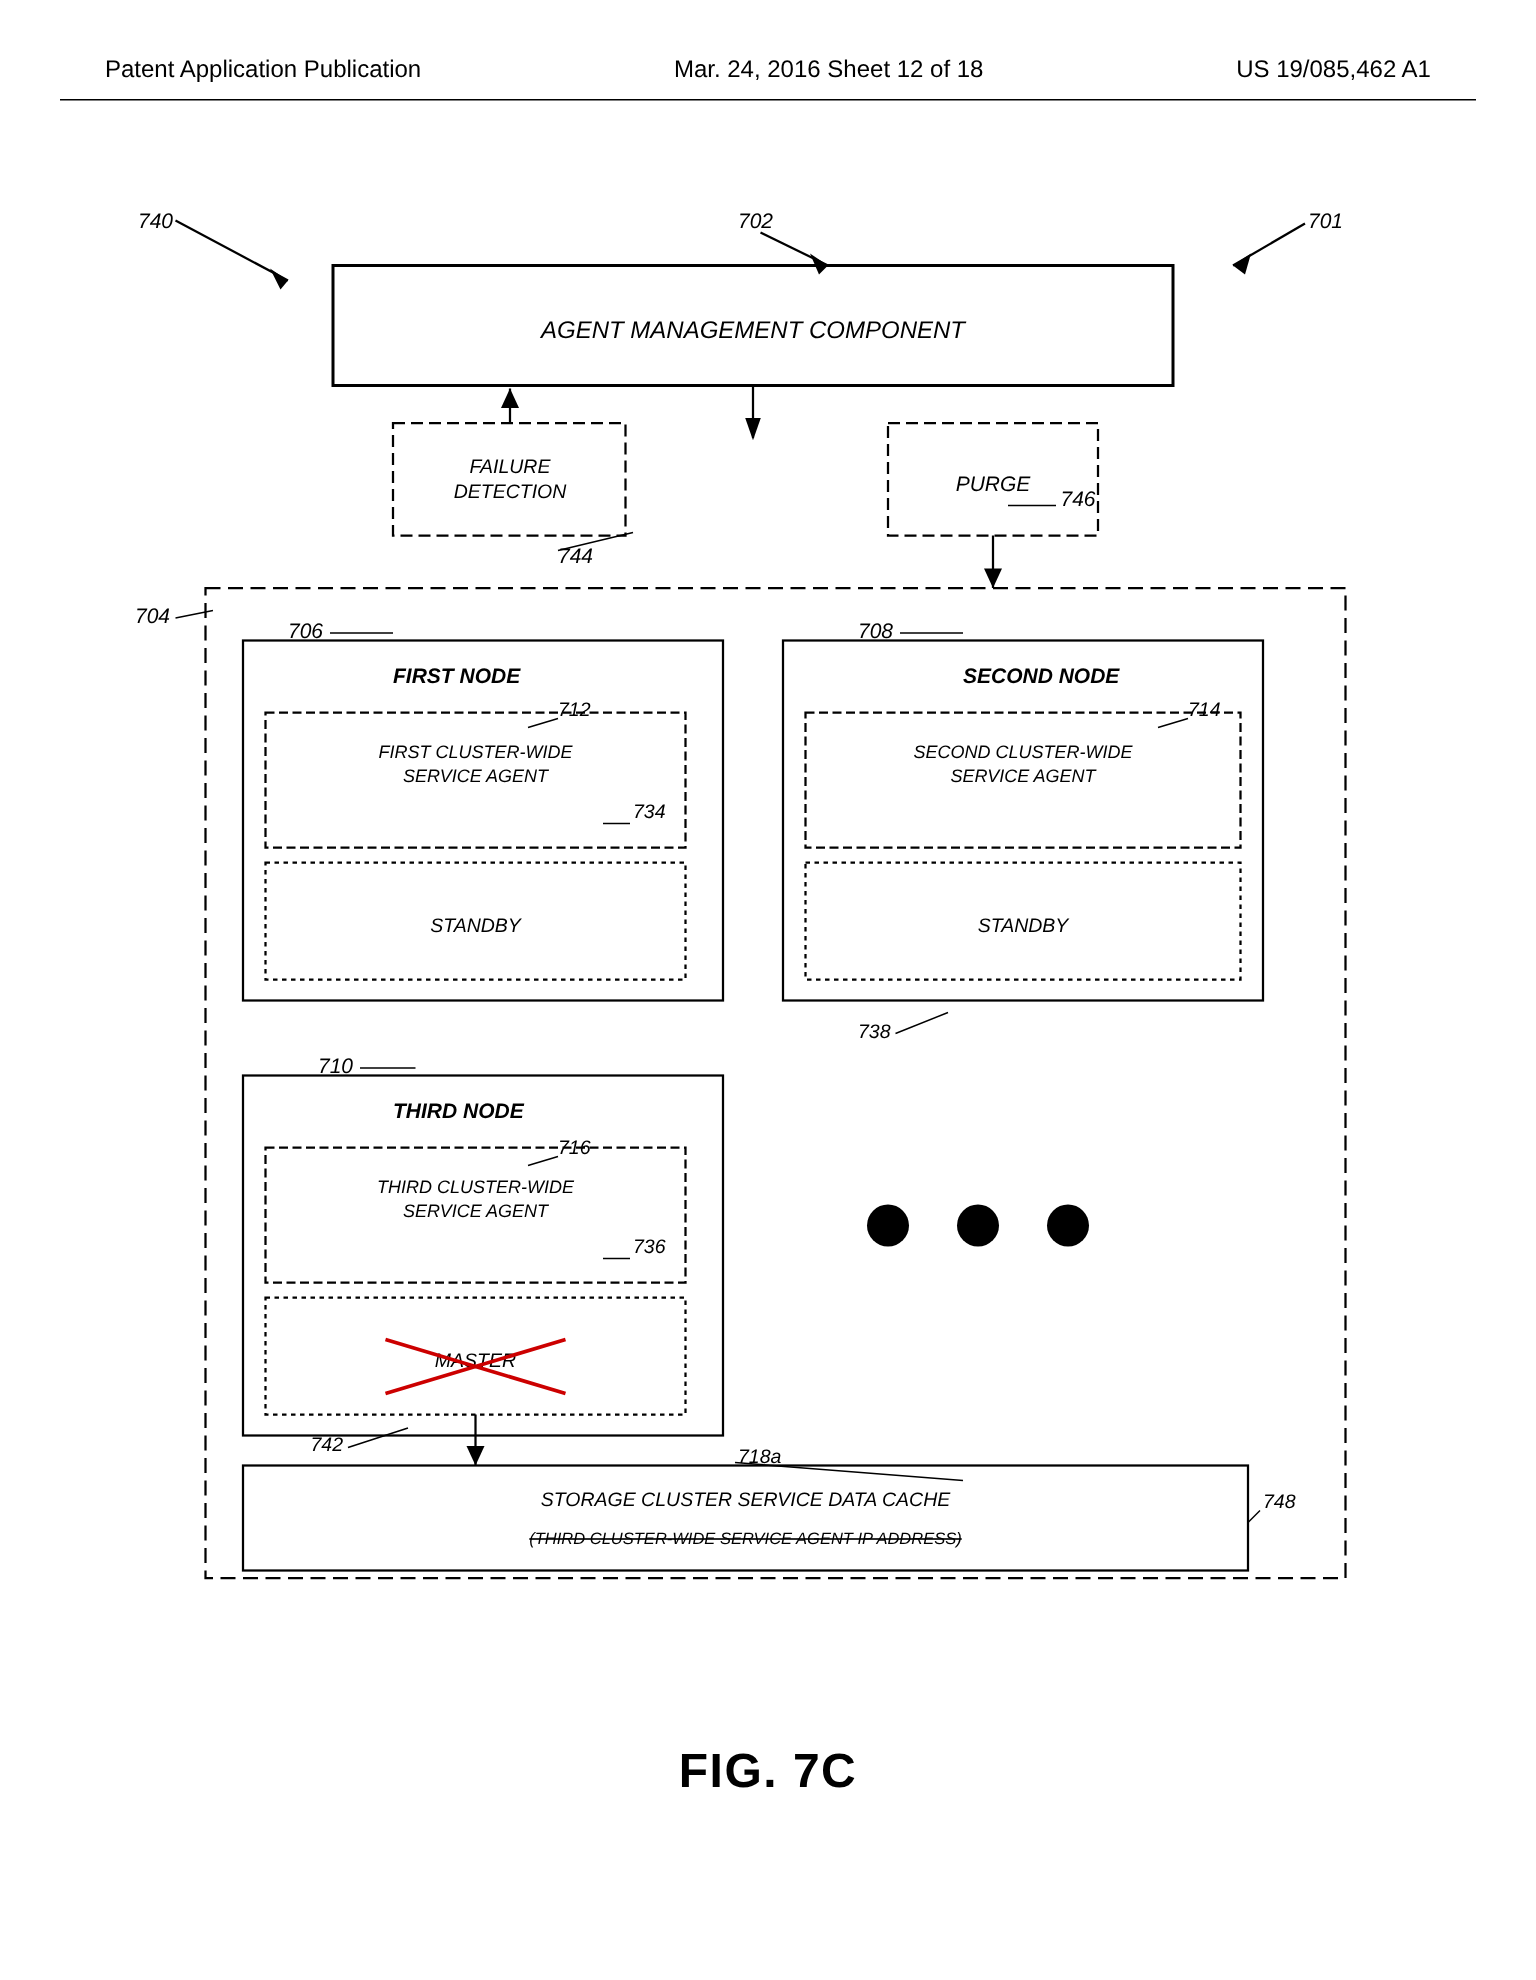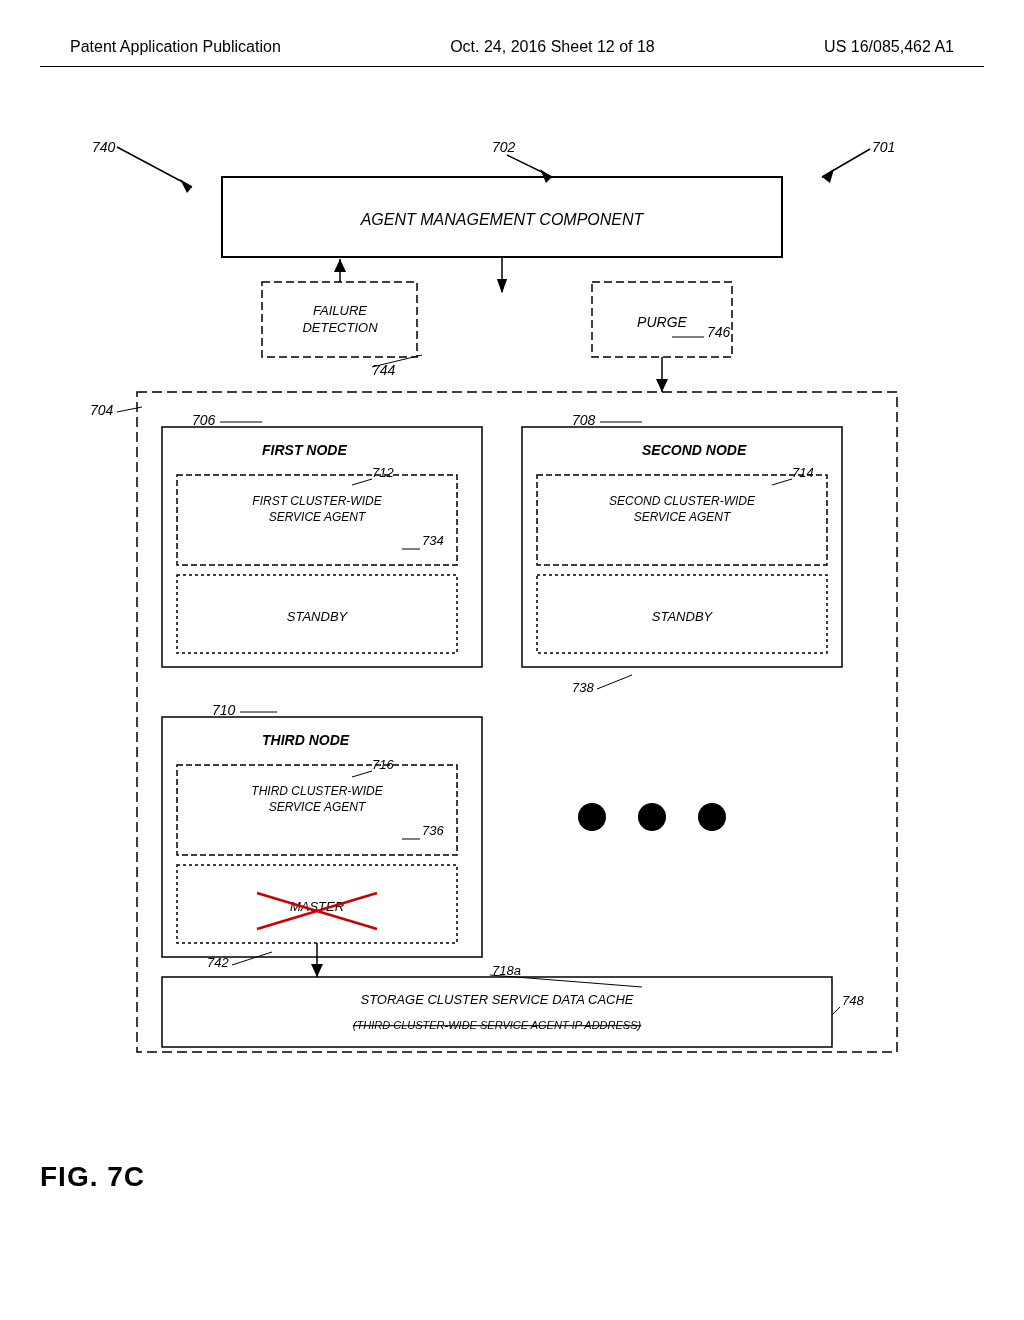--- a/index.html
+++ b/index.html
@@ -38,36 +38,36 @@
       font-style: italic;
     }
 
     
     .diagram-svg {
       width: 100%;
     }
 
     
     .figure-label {
-      text-align: left;
+      text-align: center;
       margin-top: 40px;
-      font-size: 28px;
+      font-size: 32px;
       font-weight: bold;
       letter-spacing: 1px;
     }
   </style>
 </head>
 <body>
 
 <div class="page">
 
   <div class="header">
     <span>Patent Application Publication</span>
-    <span>Oct. 24, 2016   Sheet 12 of 18</span>
-    <span>US 16/085,462 A1</span>
+    <span>Mar. 24, 2016   Sheet 12 of 18</span>
+    <span>US 19/085,462 A1</span>
   </div>
 
   <div class="diagram-area">
     <svg viewBox="0 0 900 1020" class="diagram-svg" xmlns="http://www.w3.org/2000/svg">
 
       <text x="30" y="55" font-size="14" font-family="Arial">740</text>
       <line x1="55" y1="50" x2="130" y2="90" stroke="#000" stroke-width="1.5"></line>
       <polygon points="130,90 118,82 125,96" fill="#000"></polygon>
 
       <text x="810" y="55" font-size="14" font-family="Arial">701</text>

